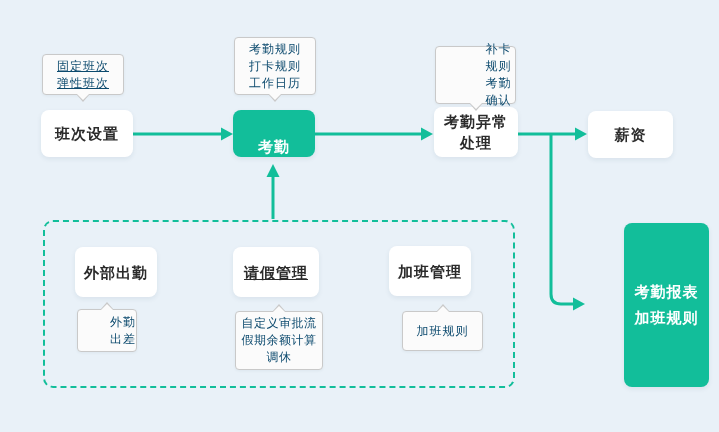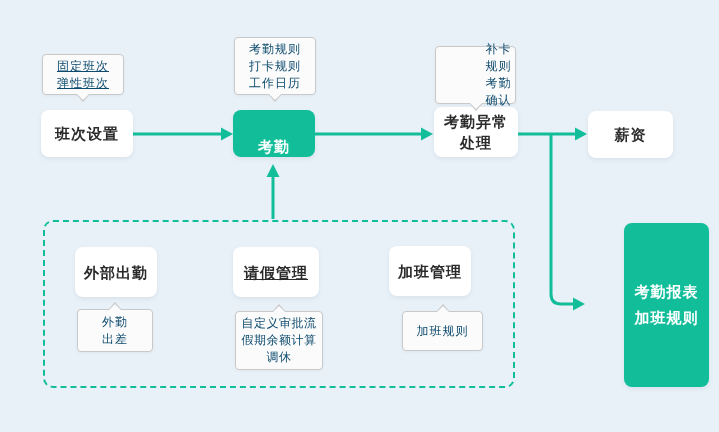--- a/index.html
+++ b/index.html
@@ -74,21 +74,21 @@
     margin-left: -7px;
   }
   .tip-down::before { bottom: -8px; border-top: 8px solid #C9C9C9; }
   .tip-down::after  { bottom: -6px; border-top: 7px solid #FBFBFB; }
   .tip-up::before   { top: -8px;    border-bottom: 8px solid #C9C9C9; }
   .tip-up::after    { top: -6px;    border-bottom: 7px solid #FBFBFB; }
 
   #tooltip-shift      { left: 42px;  top: 54px;  width: 82px; height: 41px; text-decoration: underline; }
   #tooltip-attendance { left: 234px; top: 37px;  width: 82px; height: 58px; }
   #tooltip-exception  { left: 435px; top: 46px;  width: 81px; height: 58px; padding-left: 46px; }
-  #tooltip-outwork    { left: 77px;  top: 309px; width: 76px; height: 43px; }
+  #tooltip-outwork    { left: 77px;  top: 309px; width: 60px; height: 43px; align-items: flex-end; }
   #tooltip-leave      { left: 235px; top: 311px; width: 88px; height: 59px; letter-spacing: 0.5px; }
   #tooltip-overtime   { left: 402px; top: 311px; width: 81px; height: 40px; }
 
   
   #group-box {
     position: absolute;
     left: 43px;
     top: 220px;
     width: 472px;
     height: 168px;

